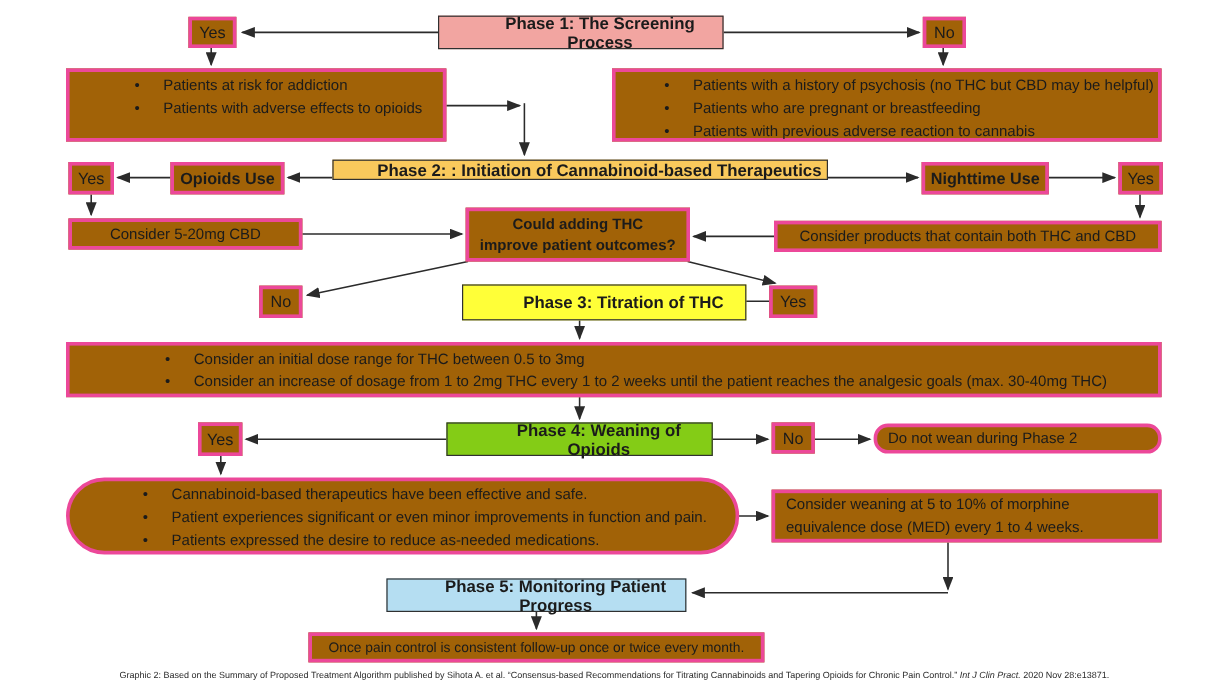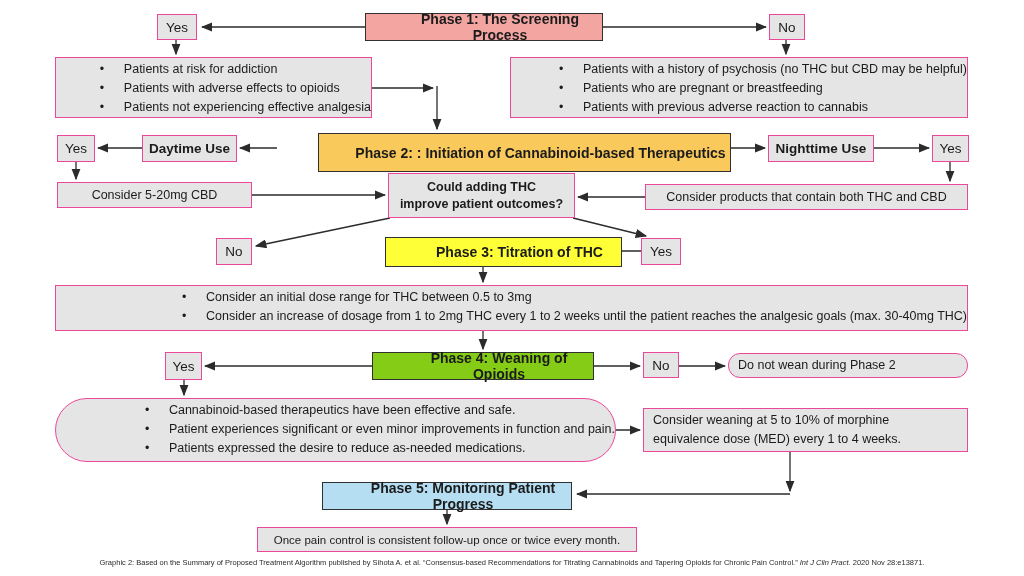--- a/index.html
+++ b/index.html
@@ -1,23 +1,23 @@
 <!DOCTYPE html>
 <html><head>
 <meta charset="utf-8">
 <style>
   html,body{margin:0;padding:0;background:#ffffff;}
   #stage{position:relative;width:1024px;height:576px;background:#ffffff;
          font-family:"Liberation Sans",sans-serif;color:#1b1b1b;overflow:hidden;}
   #connectors{position:absolute;left:0;top:0;width:1024px;height:576px;z-index:1;}
-  .node{position:absolute;z-index:2;box-sizing:border-box;background:#e5e5e5;
-        border:1px solid #ec4899;display:flex;align-items:center;justify-content:center;}
+  .node{position:absolute;z-index:2;box-sizing:border-box;background:#a16207;
+        border:3px solid #ec4899;display:flex;align-items:center;justify-content:center;}
   .small{font-size:13.5px;}
   .phase{border:1.6px solid #303030;font-weight:bold;font-size:14px;text-align:center;padding-left:32px;}
-  .listbox{align-items:flex-start;justify-content:flex-end;padding-left:23px;}
+  .listbox{align-items:flex-start;justify-content:center;padding-left:23px;}
   .listbox ul{margin:2px 0 0 0;padding:0;list-style:none;}
   .listbox li{position:relative;padding-left:38px;font-size:12.5px;line-height:19px;}
   .listbox li::before{content:"\2022";position:absolute;left:14px;top:0;}
   .centerText{font-size:12.5px;text-align:center;}
   .question{font-weight:bold;font-size:12.5px;text-align:center;white-space:pre-line;line-height:17px;}
   .leftText{justify-content:flex-start;text-align:left;font-size:12.5px;
             padding:2px 9px;line-height:19px;}
   .followup{font-size:11.5px;white-space:nowrap;}
   .footer{position:absolute;left:0;right:0;top:558px;text-align:center;font-size:7.5px;
           color:#2a2a2a;white-space:nowrap;z-index:2;}
@@ -66,34 +66,33 @@
   </svg>
 
   <div class="node small" style="left:157px;top:14px;width:40px;height:26px;">Yes</div>
   <div class="node phase" style="left: 365px; top: 13px; width: 238px; height: 28px; background-color: rgb(242, 165, 161);">Phase 1: The Screening Process</div>
   <div class="node small" style="left:769px;top:14px;width:36px;height:26px;">No</div>
 
   <div class="node listbox" style="left:55px;top:57px;width:317px;height:61px;">
     <ul>
       <li>Patients at risk for addiction</li>
       <li>Patients with adverse effects to opioids</li>
-      <li>Patients not experiencing effective analgesia</li>
     </ul>
   </div>
   <div class="node listbox" style="left:510px;top:57px;width:458px;height:61px;">
     <ul>
       <li>Patients with a history of psychosis (no THC but CBD may be helpful)</li>
       <li>Patients who are pregnant or breastfeeding</li>
       <li>Patients with previous adverse reaction to cannabis</li>
     </ul>
   </div>
 
   <div class="node small" style="left:57px;top:135px;width:38px;height:27px;">Yes</div>
-  <div class="node small" style="left:142px;top:135px;width:95px;height:27px;font-weight:bold;">Daytime Use</div>
-  <div class="node phase" style="left: 277px; top: 133px; width: 413px; height: 39px; background-color: rgb(249, 201, 92); margin-left: 41px;">Phase 2: : Initiation of Cannabinoid-based Therapeutics</div>
+  <div class="node small" style="left:142px;top:135px;width:95px;height:27px;font-weight:bold;">Opioids Use</div>
+  <div class="node phase" style="left: 277px; top: 133px; width: 413px; height: 17px; background-color: rgb(249, 201, 92);">Phase 2: : Initiation of Cannabinoid-based Therapeutics</div>
   <div class="node small" style="left:768px;top:135px;width:106px;height:27px;font-weight:bold;">Nighttime Use</div>
   <div class="node small" style="left:932px;top:135px;width:37px;height:27px;">Yes</div>
 
   <div class="node centerText" style="left:57px;top:182px;width:195px;height:26px;">Consider 5-20mg CBD</div>
   <div class="node question" style="left:388px;top:173px;width:187px;height:45px;">Could adding THC
 improve patient outcomes?</div>
   <div class="node centerText" style="left:645px;top:184px;width:323px;height:26px;">Consider products that contain both THC and CBD</div>
 
   <div class="node small" style="left:216px;top:238px;width:36px;height:27px;">No</div>
   <div class="node phase" style="left: 385px; top: 237px; width: 237px; height: 30px; background-color: rgb(255, 255, 56);">Phase 3: Titration of THC</div>

